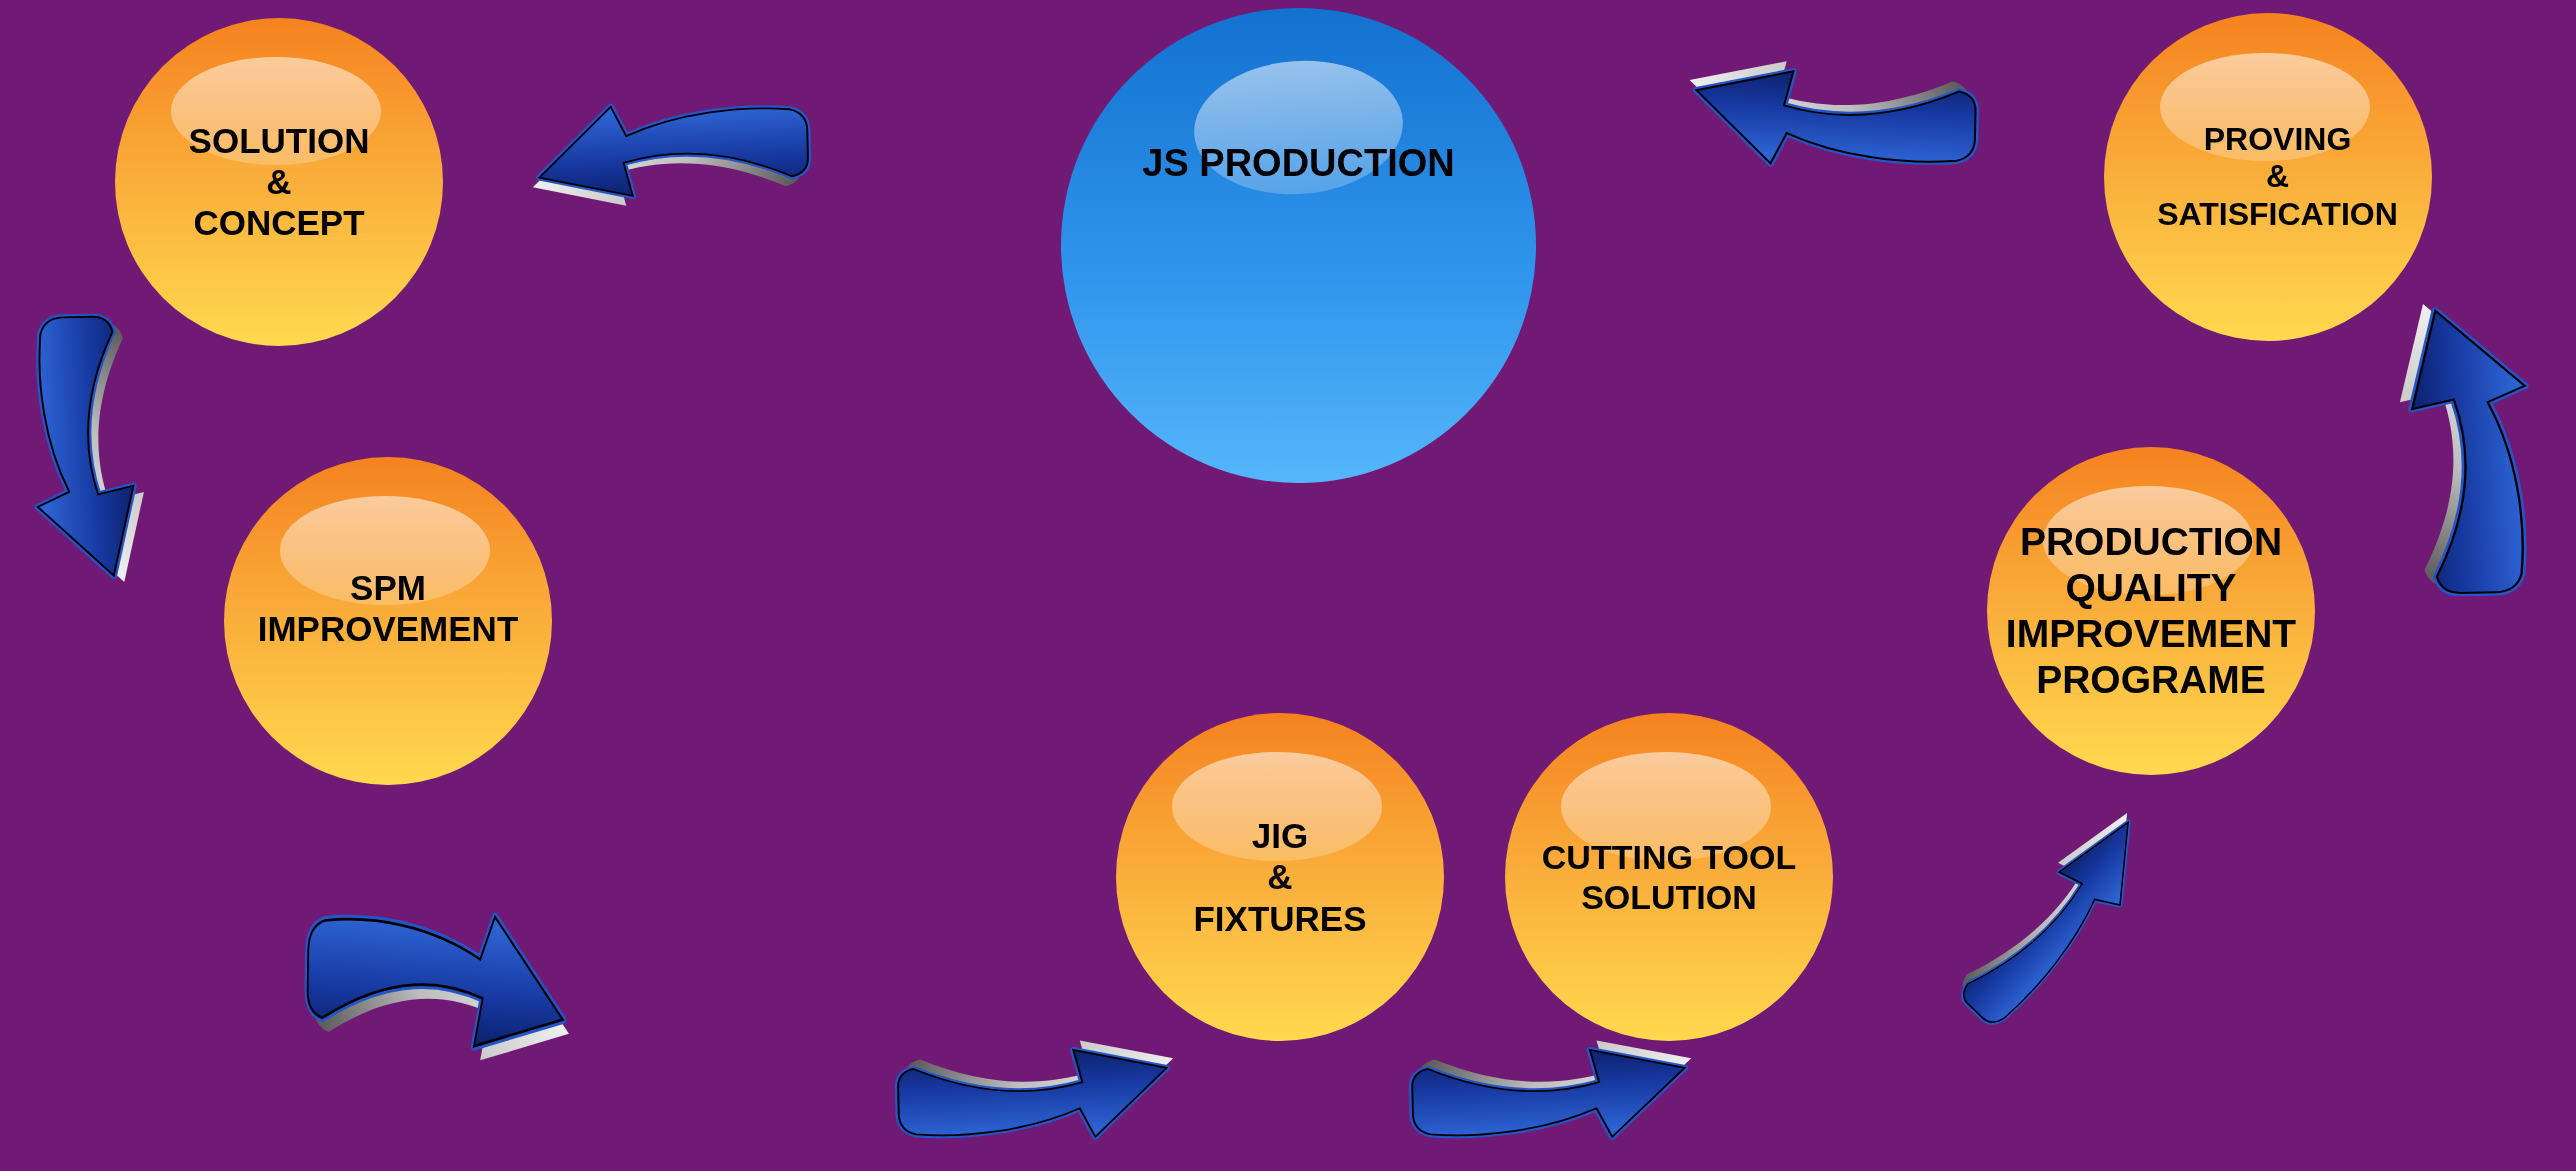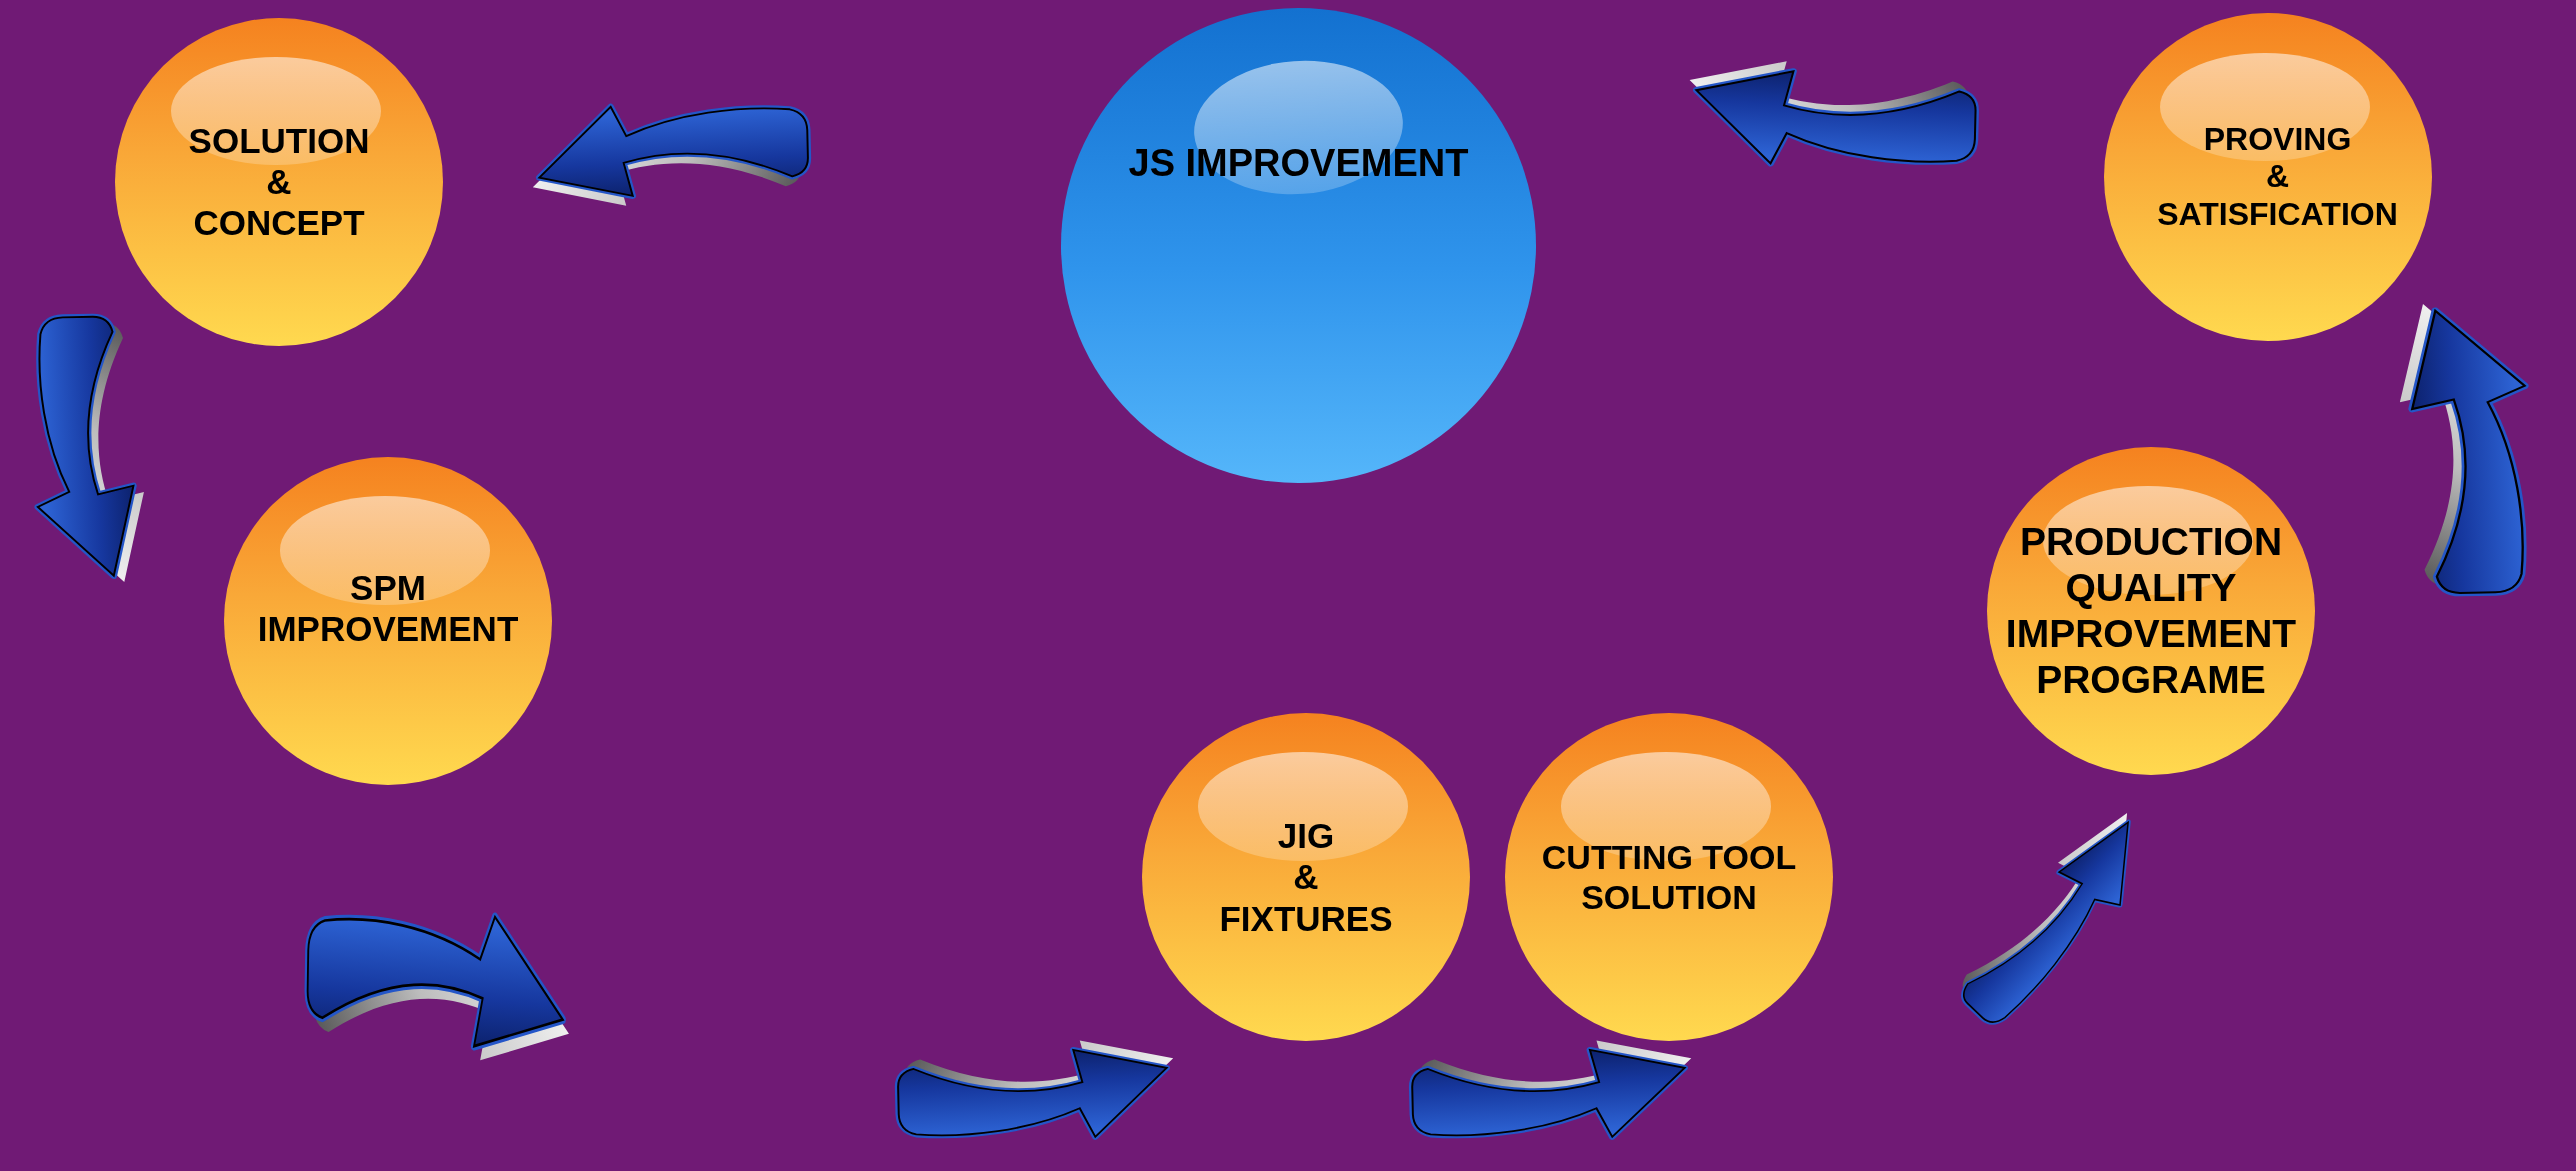--- a/index.html
+++ b/index.html
@@ -38,21 +38,21 @@
 
   <div class="node orange" style="left:115px;top:17.5px;width:328px;height:328px;">
     <div class="gloss"></div>
     <div class="node-label" style="font-size:35px;">SOLUTION
 &amp;
 CONCEPT</div>
   </div>
 
   <div class="node blue" style="left:1061px;top:8.4px;width:475px;height:475px;">
     <div class="gloss"></div>
-    <div class="node-label" style="font-size:38px;transform:translateY(-82px);">JS IMPROVEMENT</div>
+    <div class="node-label" style="font-size:38px;transform:translateY(-82px);">JS PRODUCTION</div>
   </div>
 
   <div class="node orange" style="left:2104px;top:13.3px;width:328px;height:328px;">
     <div class="gloss"></div>
     <div class="node-label" style="font-size:32px;margin-left:19px;">PROVING
 &amp;
 SATISFICATION</div>
   </div>
 
   <div class="node orange" style="left:224px;top:457px;width:328px;height:328px;">
@@ -63,21 +63,21 @@
 
   <div class="node orange" style="left:1987px;top:447px;width:328px;height:328px;">
     <div class="gloss"></div>
     <div class="node-label" style="font-size:39px;">PRODUCTION
 QUALITY
 IMPROVEMENT
 PROGRAME</div>
   </div>
 
 
-  <div class="node orange" style="left:1142px;top:713px;width:328px;height:328px;">
+  <div class="node orange" style="left:1116px;top:713px;width:328px;height:328px;">
     <div class="gloss"></div>
     <div class="node-label" style="font-size:35px;">JIG
 &amp;
 FIXTURES</div>
   </div>
 
   <div class="node orange" style="left:1505px;top:713px;width:328px;height:328px;">
     <div class="gloss"></div>
     <div class="node-label" style="font-size:34px;">CUTTING TOOL
 SOLUTION</div>

